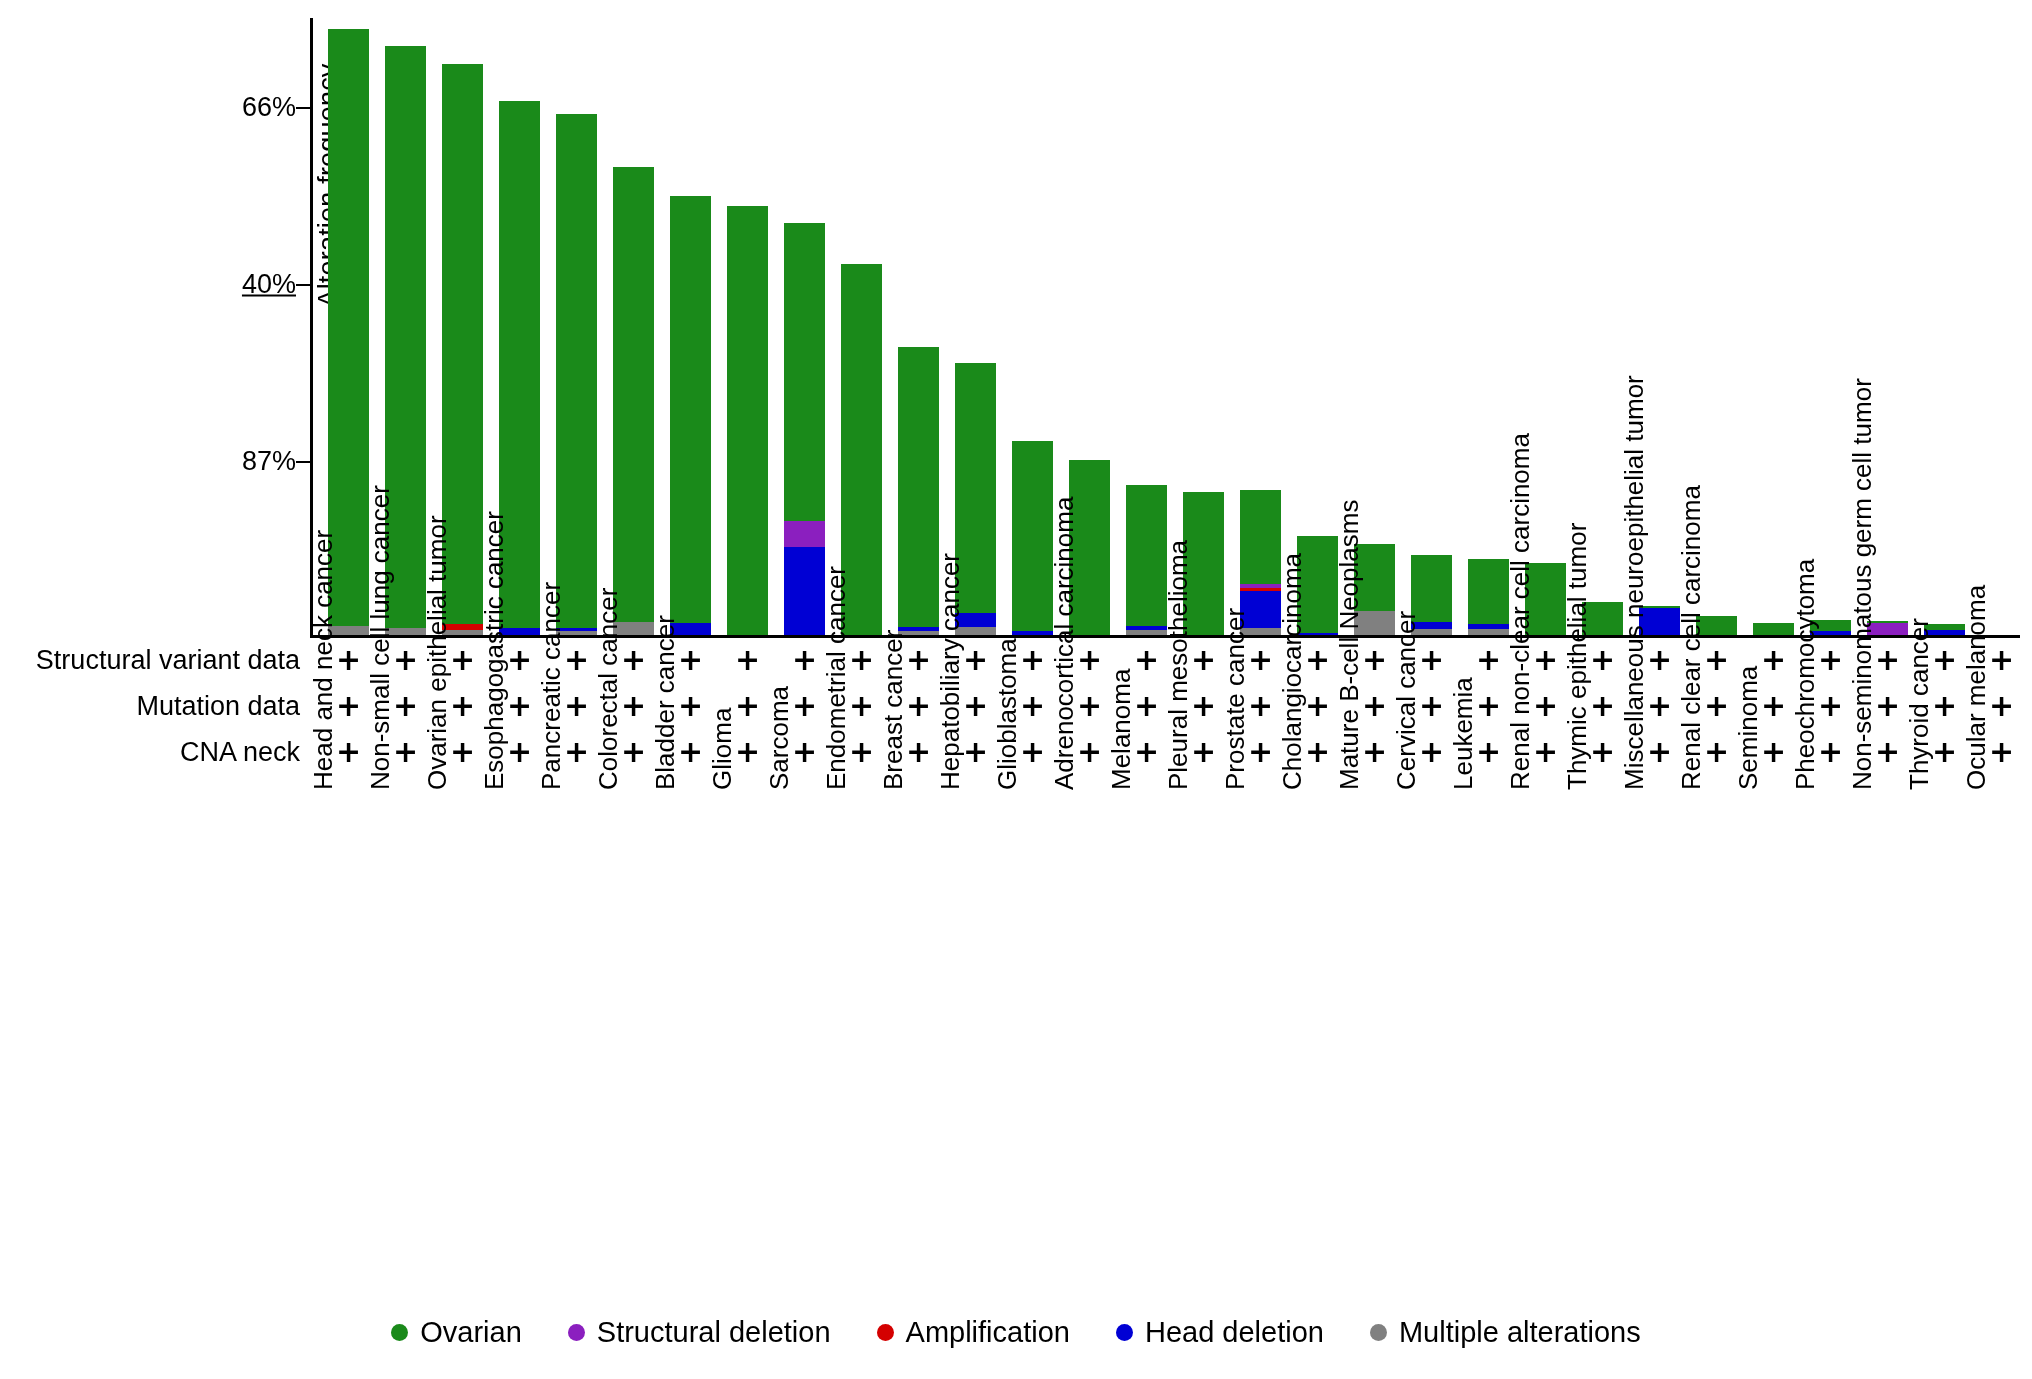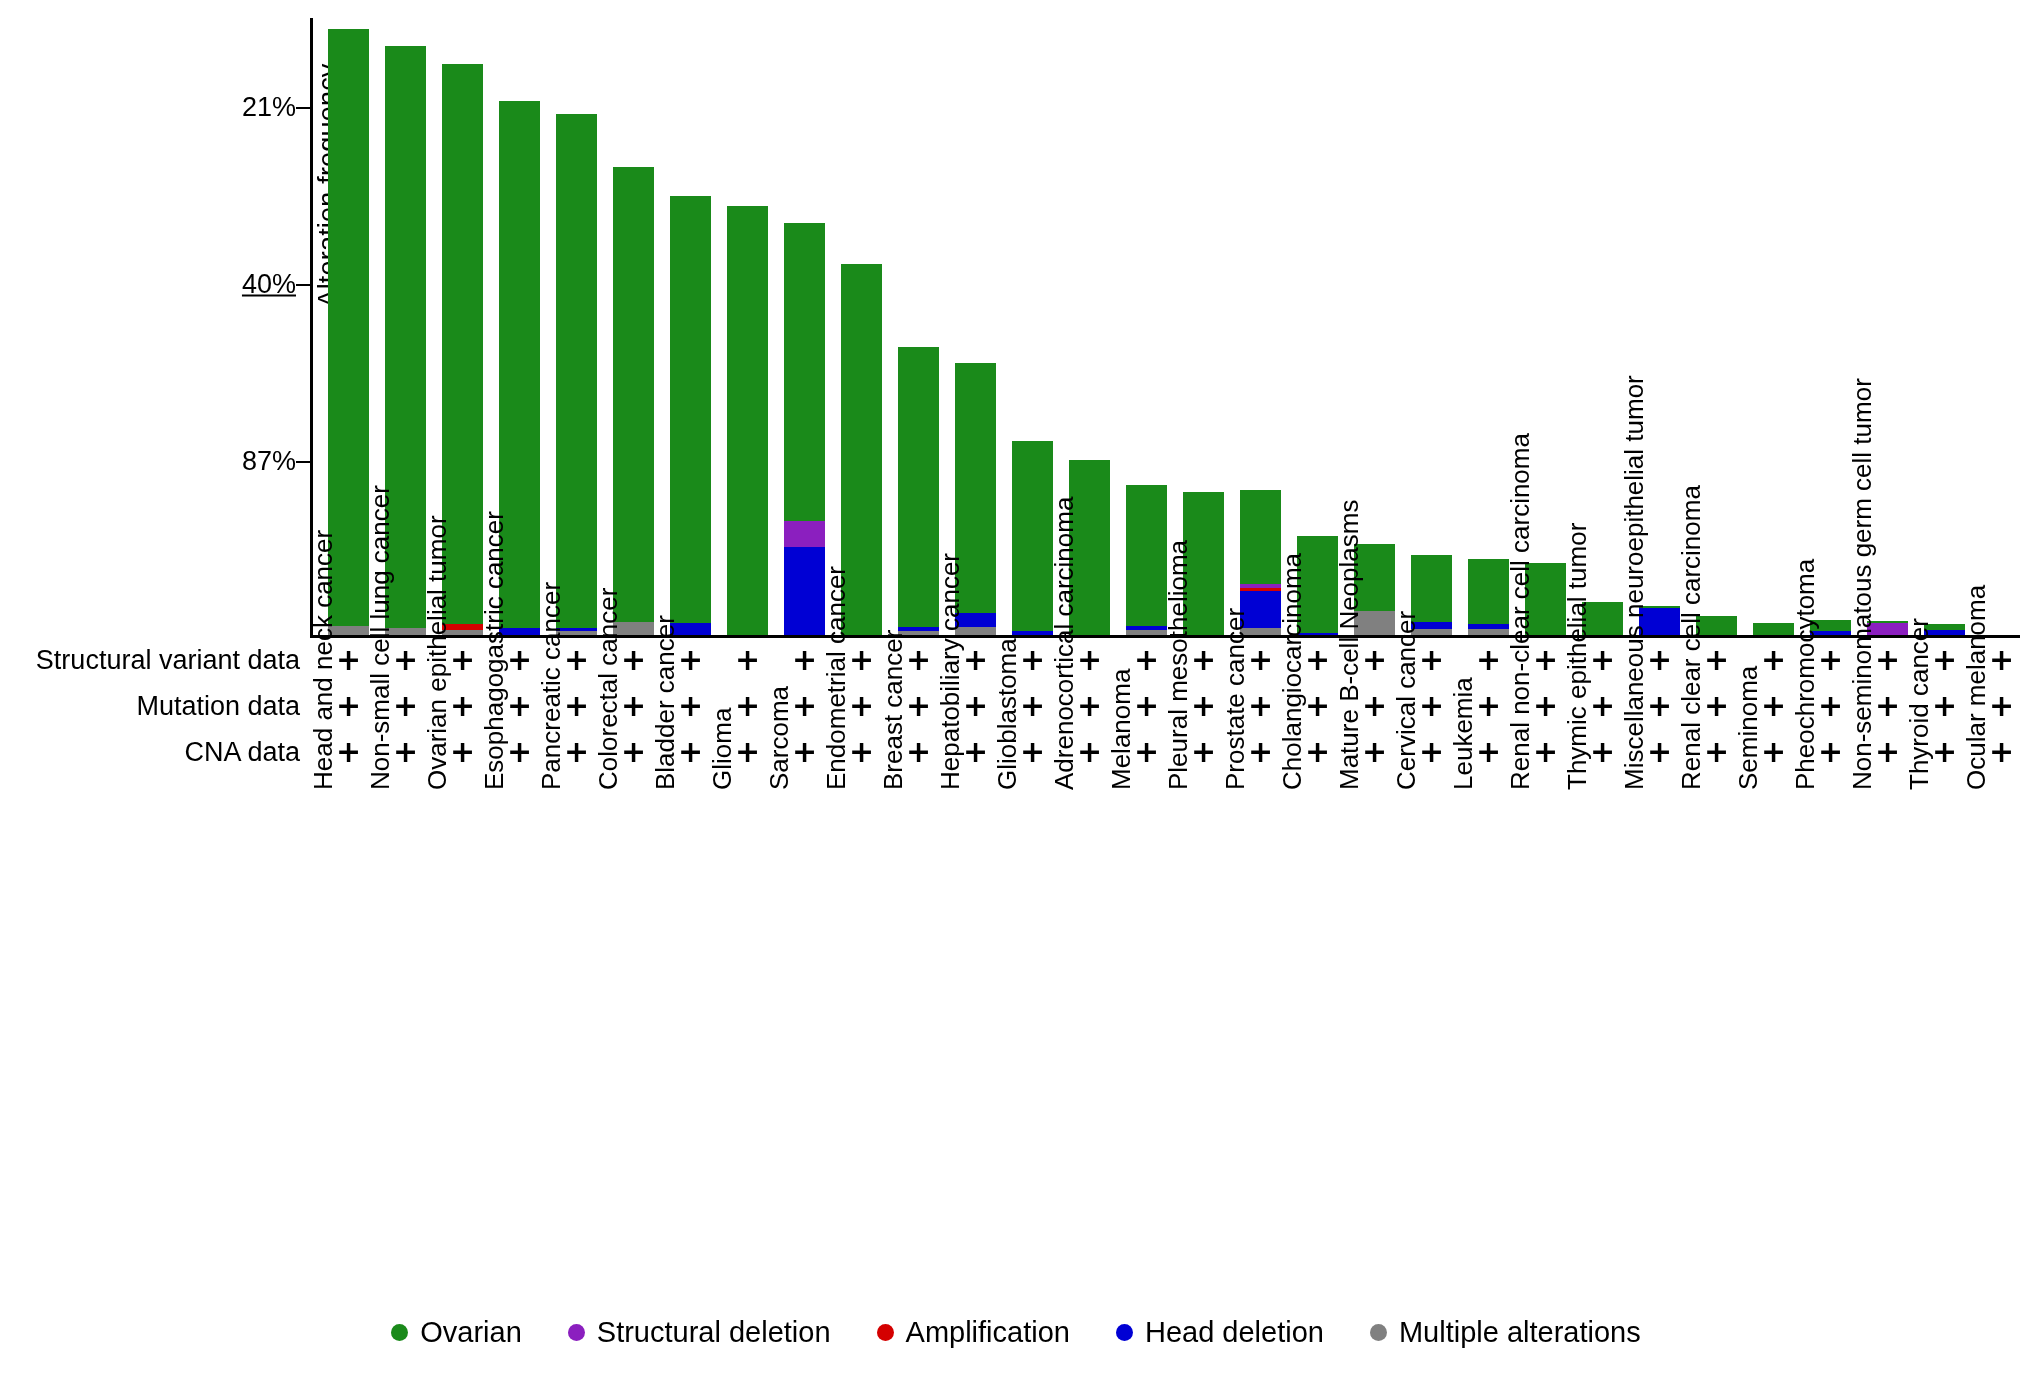--- a/index.html
+++ b/index.html
@@ -159,21 +159,21 @@
 
   <div id="plot">
     <div id="axis-line-y"></div>
     <div id="axis-line-x"></div>
     <div id="yticks">
         <div class="ytick" style="top: 442.857px;"></div>
         <div class="ytick-label" style="top: 442.857px;">87%</div>
         <div class="ytick" style="top: 265.714px;"></div>
         <div class="ytick-label" style="top: 265.714px; text-decoration: underline;">40%</div>
         <div class="ytick" style="top: 88.5714px;"></div>
-        <div class="ytick-label" style="top: 88.5714px;">21%</div>
+        <div class="ytick-label" style="top: 88.5714px;">66%</div>
       </div>
     <div id="bars">
         <div class="bar-col" style="left: 18px; width: 41.04px; height: 605.829px;">
           <div class="seg" style="background: rgb(128, 128, 128); height: 8.85714px; bottom: 0px;"></div>
           <div class="seg" style="background: rgb(26, 138, 26); height: 596.971px; bottom: 8.85714px;"></div>
         </div>
         <div class="bar-col" style="left: 75px; width: 41.04px; height: 589px;">
           <div class="seg" style="background: rgb(128, 128, 128); height: 7.08571px; bottom: 0px;"></div>
           <div class="seg" style="background: rgb(26, 138, 26); height: 581.914px; bottom: 7.08571px;"></div>
         </div>
@@ -348,21 +348,21 @@
       <div class="plus" style="left: 1488.52px; top: 46px;">+</div>
       <div class="plus" style="left: 1545.52px; top: 46px;">+</div>
       <div class="plus" style="left: 1602.52px; top: 46px;">+</div>
       <div class="plus" style="left: 1659.52px; top: 46px;">+</div>
       <div class="plus" style="left: 1716.52px; top: 46px;">+</div>
       <div class="plus" style="left: 1773.52px; top: 46px;">+</div>
       <div class="plus" style="left: 1830.52px; top: 46px;">+</div>
       <div class="plus" style="left: 1887.52px; top: 46px;">+</div>
       <div class="plus" style="left: 1944.52px; top: 46px;">+</div>
       <div class="plus" style="left: 2001.52px; top: 46px;">+</div>
-      <div class="annot-row-label" style="top: 92px;">CNA data</div>
+      <div class="annot-row-label" style="top: 92px;">CNA neck</div>
       <div class="plus" style="left: 348.52px; top: 92px;">+</div>
       <div class="plus" style="left: 405.52px; top: 92px;">+</div>
       <div class="plus" style="left: 462.52px; top: 92px;">+</div>
       <div class="plus" style="left: 519.52px; top: 92px;">+</div>
       <div class="plus" style="left: 576.52px; top: 92px;">+</div>
       <div class="plus" style="left: 633.52px; top: 92px;">+</div>
       <div class="plus" style="left: 690.52px; top: 92px;">+</div>
       <div class="plus" style="left: 747.52px; top: 92px;">+</div>
       <div class="plus" style="left: 804.52px; top: 92px;">+</div>
       <div class="plus" style="left: 861.52px; top: 92px;">+</div>

